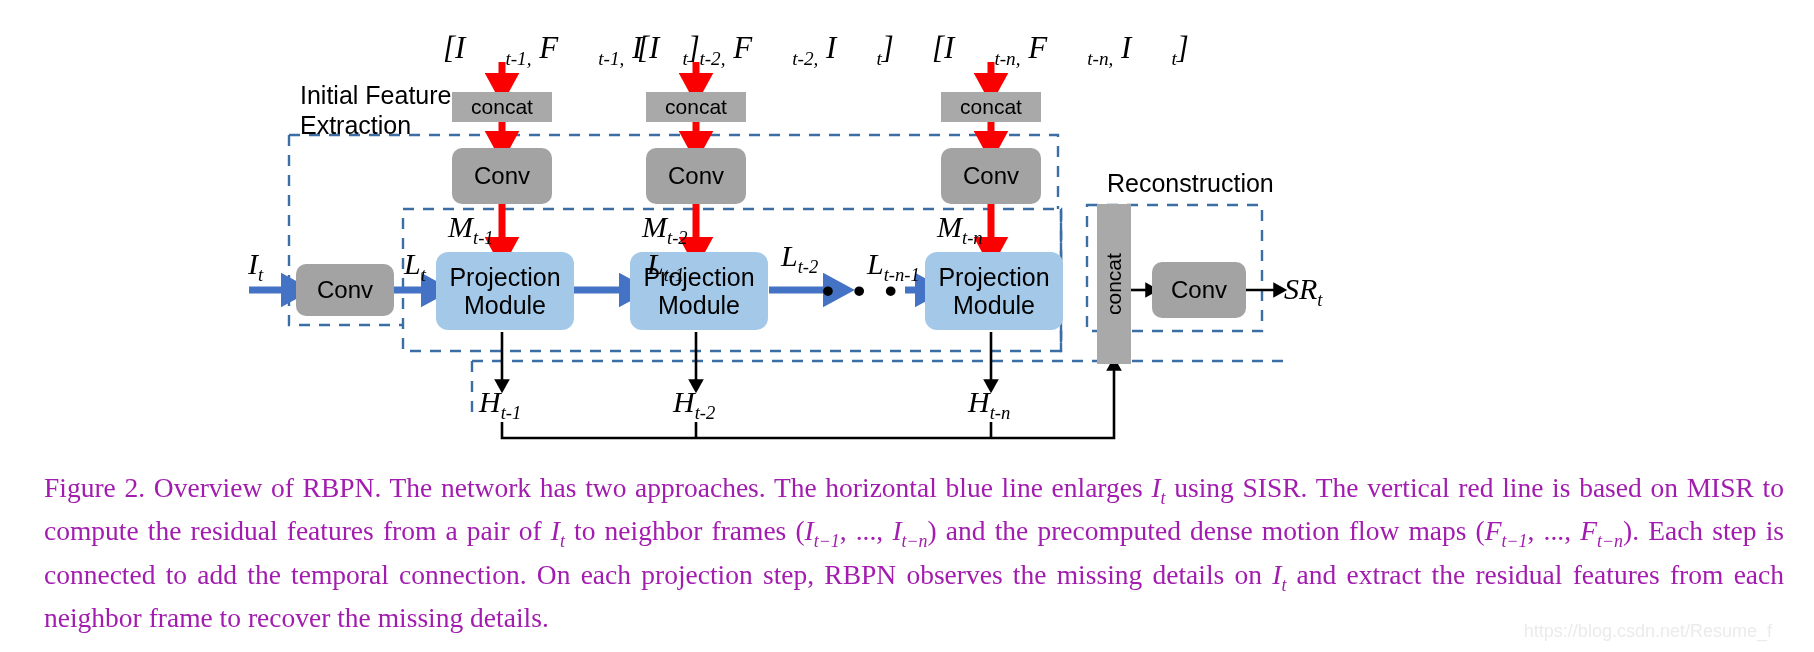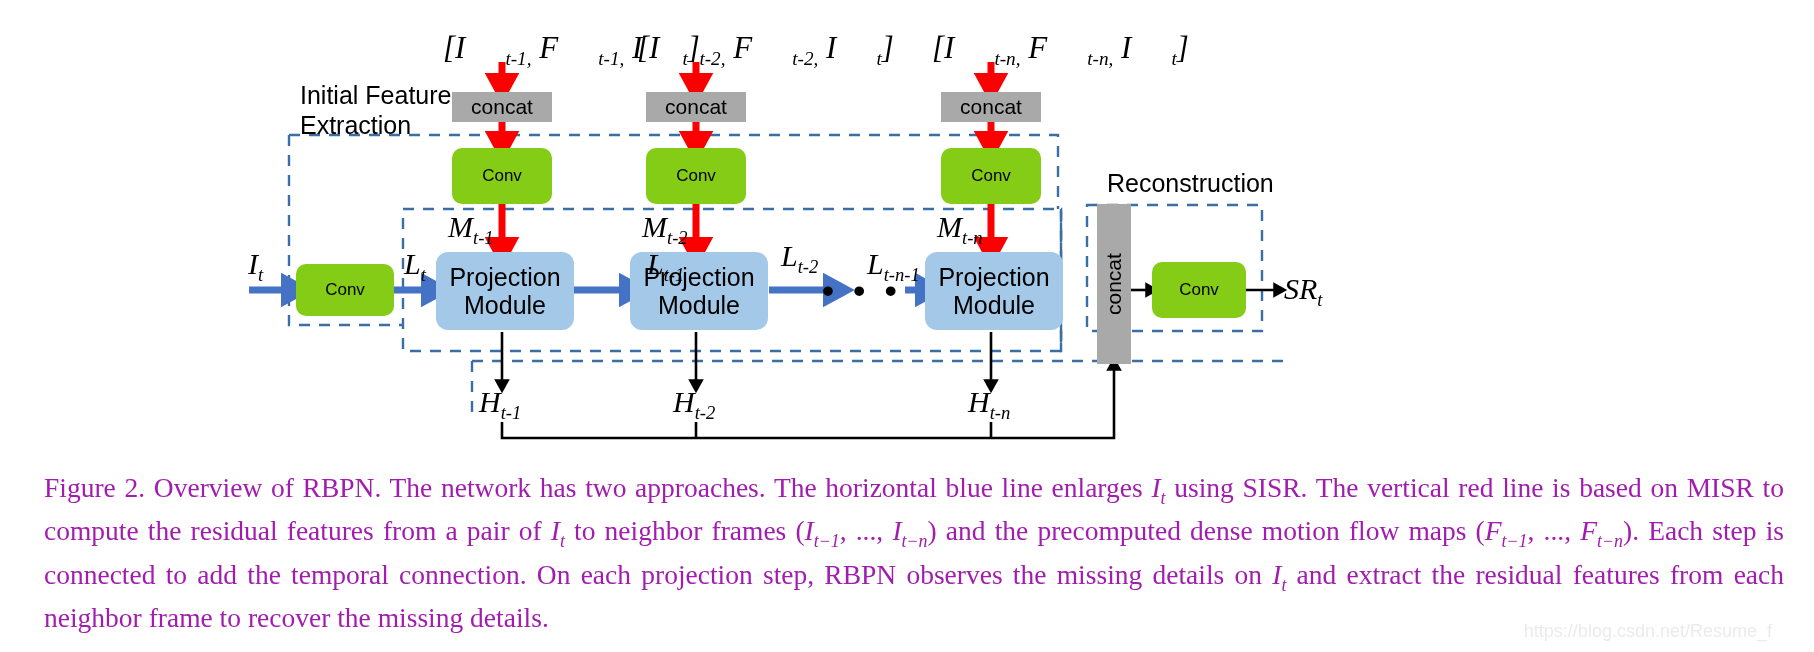--- a/index.html
+++ b/index.html
@@ -28,23 +28,23 @@
     display: flex;
     align-items: center;
     justify-content: center;
     text-align: center;
     font-family: "Liberation Sans", sans-serif;
     color: #000000;
     line-height: 1.12;
     user-select: none;
   }
   .conv-box {
-    background: #84cc16;
+    background: #a3a3a3;
     border-radius: 10px;
-    font-size: 17px;
+    font-size: 24px;
   }
   .proj-box {
     background: #a4c9e8;
     border-radius: 12px;
     font-size: 25px;
     flex-direction: column;
   }
   .concat-box {
     background: #a9a9a9;
     font-size: 21px;

